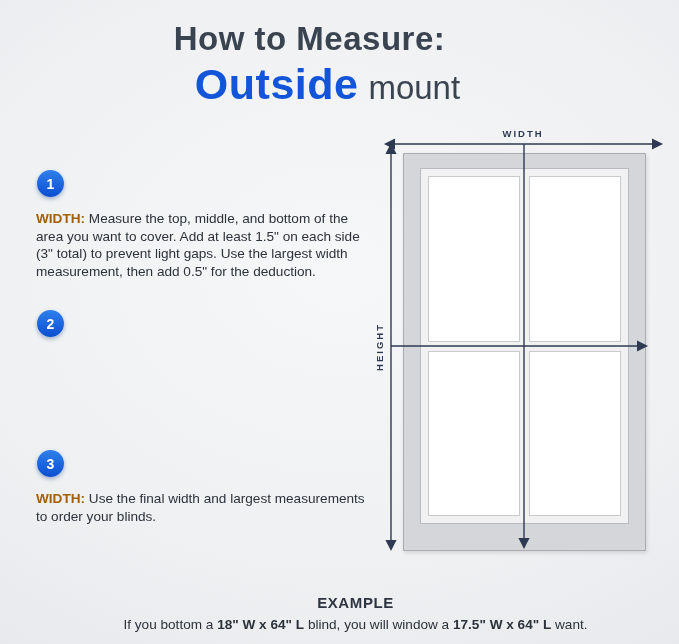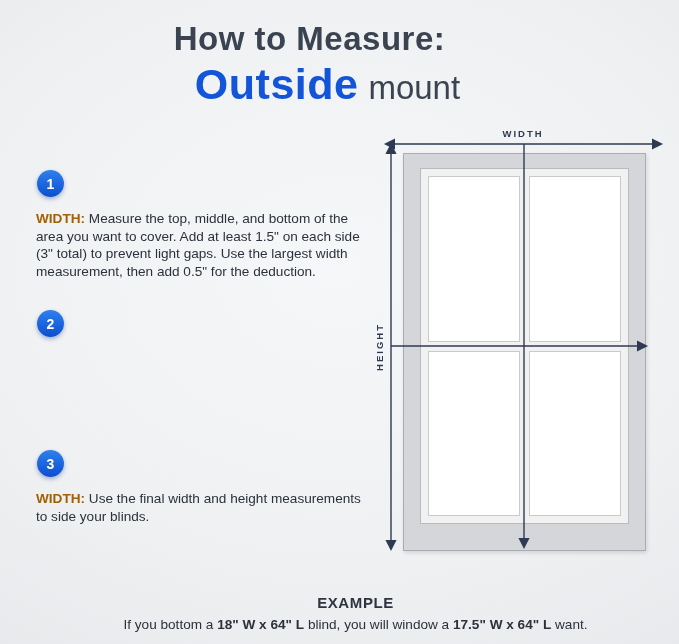--- a/index.html
+++ b/index.html
@@ -71,21 +71,21 @@
   <div class="step-num">1</div>
   <p><b>WIDTH:</b><span> Measure the top, middle, and bottom of the area you want to cover. Add at least 1.5" on each side (3" total) to prevent light gaps. Use the largest width measurement, then add 0.5" for the deduction.</span></p>
 </div>
 
 <div class="abs step" style="top:310px;">
   <div class="step-num">2</div>
 </div>
 
 <div class="abs step" style="top:450px;">
   <div class="step-num">3</div>
-  <p><b>WIDTH:</b><span> Use the final width and height measurements to side your blinds.</span></p>
+  <p><b>WIDTH:</b><span> Use the final width and largest measurements to order your blinds.</span></p>
 </div>
 
 <div class="abs window">
   <div class="sash">
     <div class="panes">
       <div class="pane"></div>
       <div class="pane"></div>
       <div class="pane"></div>
       <div class="pane"></div>
     </div>

